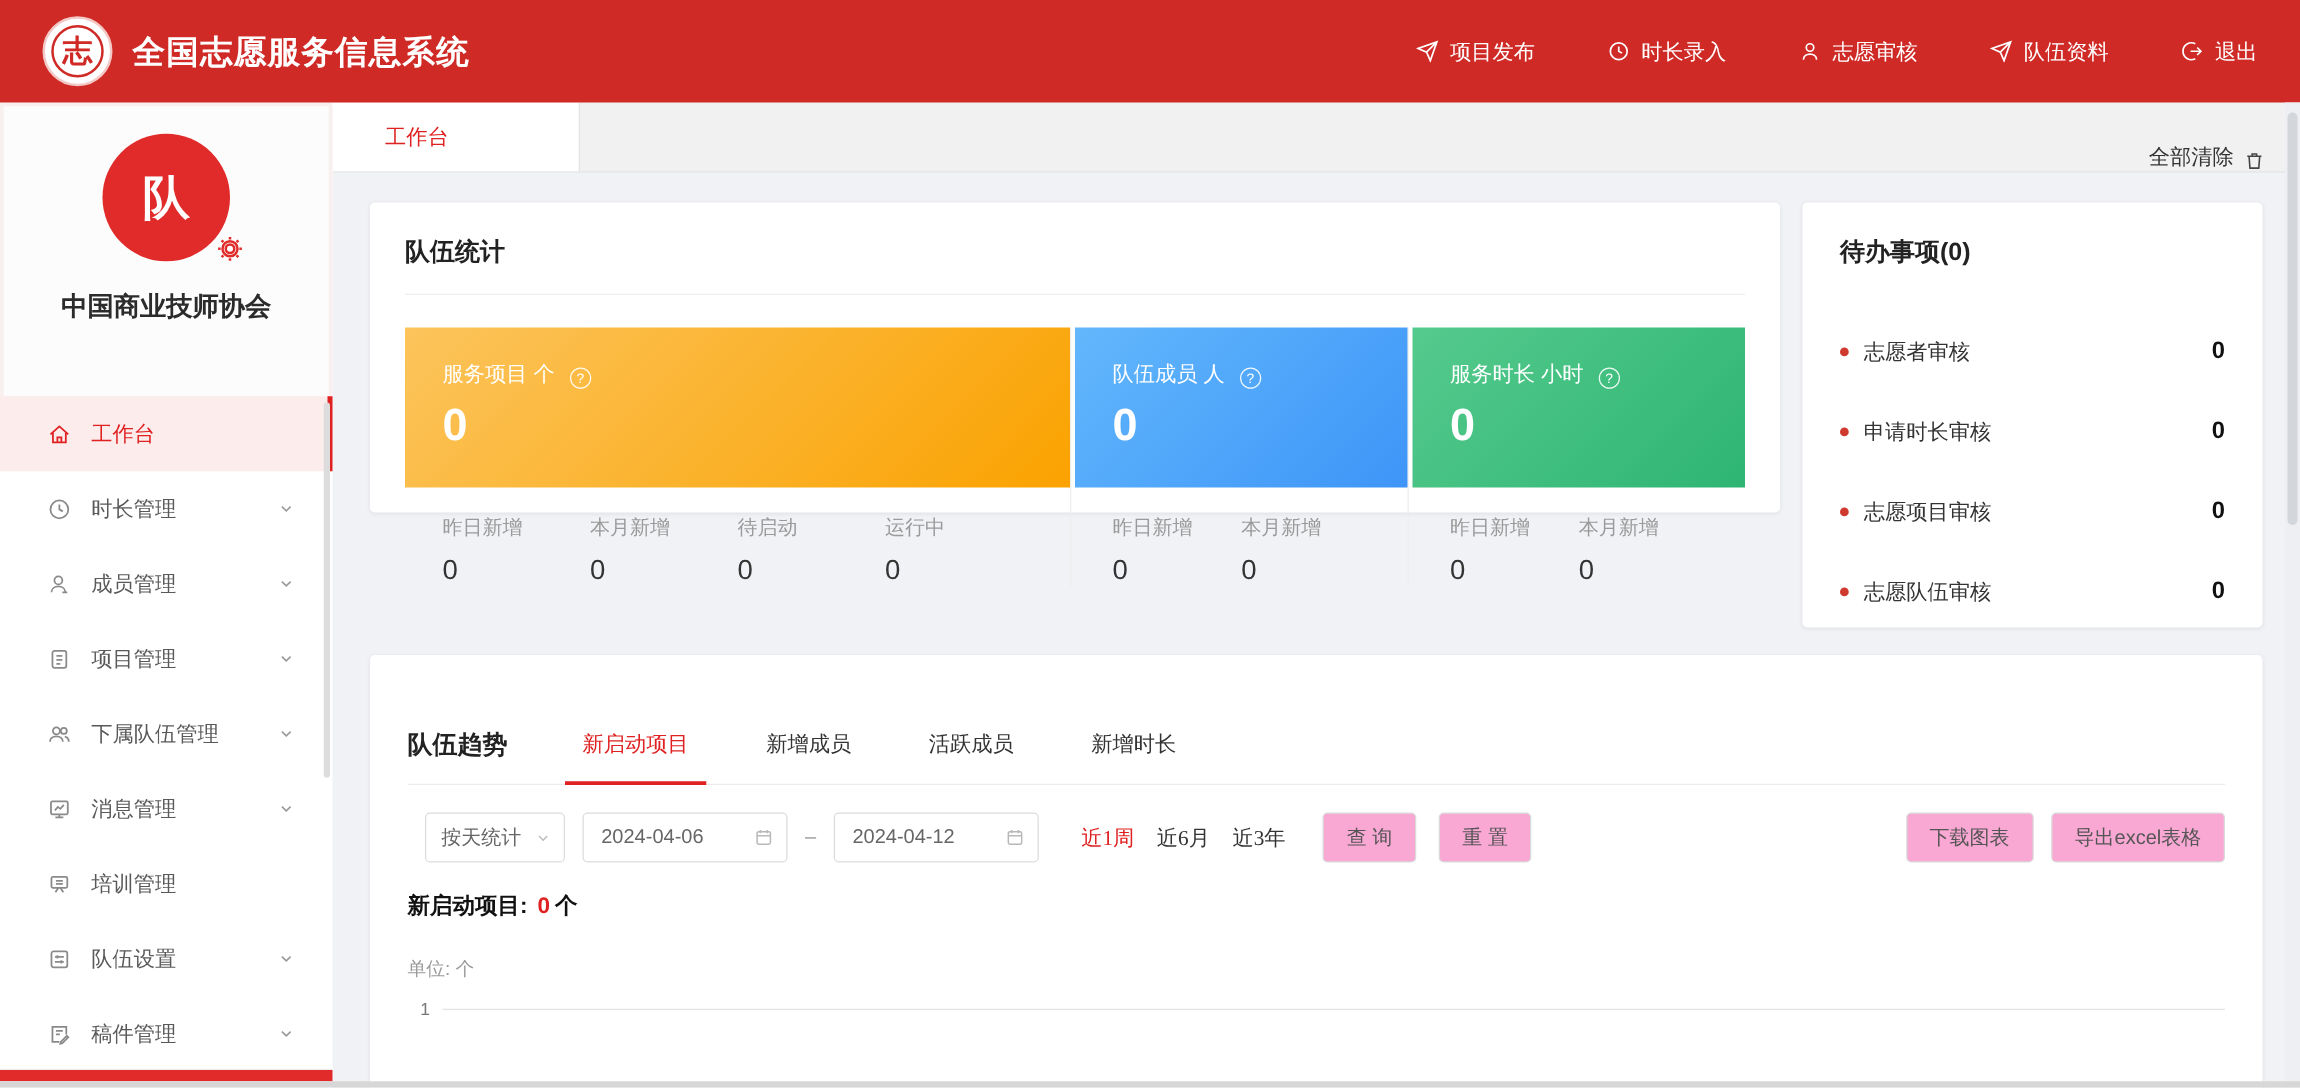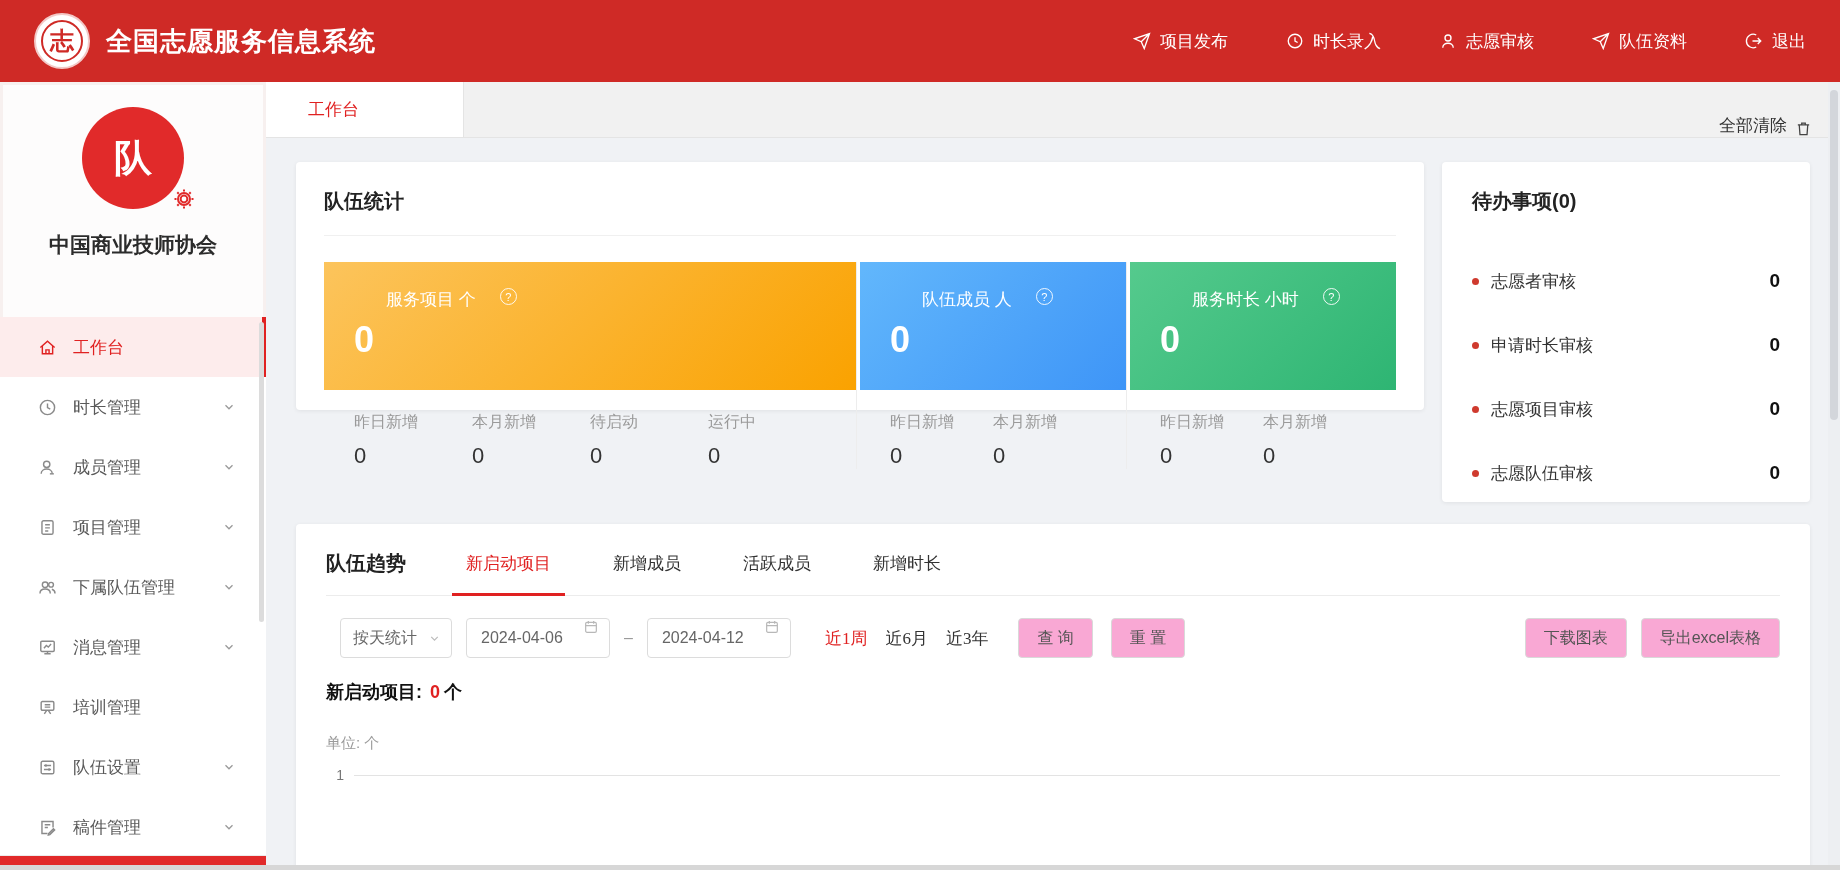--- a/index.html
+++ b/index.html
@@ -51,47 +51,47 @@
   .stats-divider { border-top:1px solid #f0f0f0; margin-top:20px; }
   .color-row { display:flex; gap:3px; margin-top:26px; }
   .color-col { display:flex; flex-direction:column; }
   .color-col.w2 { flex:2; }
   .color-col.w1 { flex:1; }
   .color-col:not(:last-child) { border-right:1px solid #ededed; }
   .color-box { height:128px; padding:26px 30px; color:#fff; }
   .color-box.orange { background:linear-gradient(135deg,#fcc45c,#faa200); }
   .color-box.blue { background:linear-gradient(135deg,#62b7fc,#3e95f7); }
   .color-box.green { background:linear-gradient(135deg,#55ca8d,#2eb573); }
-  .color-label { font-size:17px; display:flex; align-items:flex-start; gap:24px;margin-left:32px; }
+  .color-label { font-size:17px; display:flex; align-items:flex-end; gap:12px; }
   .qmark { width:17px; height:17px; border:1px solid rgba(255,255,255,0.9); border-radius:50%; font-size:11px; display:inline-flex; align-items:center; justify-content:center; }
   .color-value { font-size:36px; font-weight:bold; margin-top:8px; }
   .substats { display:flex; padding:22px 30px 0 30px; }
   .substat { flex:1; }
   .substat .lbl { font-size:16px; color:#9a9a9a; }
   .substat .val { font-size:22px; color:#333; margin-top:10px; }
 
   .todo-card { width:368px; height:340px; padding:26px 30px; }
   .todo-list { margin-top:34px; }
   .todo-item { display:flex; align-items:center; height:64px; cursor:pointer; }
   .bullet { width:7px; height:7px; border-radius:50%; background:#cf3a2e; margin-right:12px; }
   .todo-label { font-size:17px; color:#333; }
   .todo-value { margin-left:auto; font-size:19px; font-weight:bold; color:#111; }
 
   
   .trend-card { margin-top:22px; height:400px; padding:26px 30px; }
-  .trend-head { display:flex; align-items:flex-end; border-bottom:1px solid #ececec; padding-bottom:18px; }
+  .trend-head { display:flex; align-items:flex-end; border-bottom:1px solid #ececec; padding-bottom:18px;margin-top:32px; }
   .trend-title { font-size:20px; font-weight:bold; color:#222; margin-right:60px; }
   .trend-tabs { display:flex; gap:62px; }
   .trend-tab { font-size:17px; color:#333; cursor:pointer; position:relative; padding-bottom:2px; }
   .trend-tab.active { color:#e02121; }
   .trend-tab.active::after { content:""; position:absolute; left:-14px; right:-14px; bottom:-19px; height:3px; background:#e02121; }
   .filter-row { display:flex; align-items:center; margin-top:22px;padding-left:14px; }
   .select-box { width:112px; height:40px; border:1px solid #dcdcdc; border-radius:4px; display:flex; align-items:center; padding:0 10px 0 12px; font-size:16px; color:#666; cursor:pointer; }
   .select-box .chevron { margin-left:auto; }
-  .date-box { width:144px; height:40px; border:1px solid #dcdcdc; border-radius:4px; display:flex; padding:0 10px 0 14px; margin-left:14px; }
+  .date-box { width:164px; height:40px; border:1px solid #dcdcdc; border-radius:4px; display:flex; align-items:center; padding:0 10px 0 14px; margin-left:14px; }
   .date-box input { border:none; outline:none; width:100%; font-size:16px; color:#666; font-family:"Liberation Sans",sans-serif; background:transparent; }
   .date-box svg { stroke:#b8b8b8; flex:none; }
   .dash { color:#999; margin-left:14px; font-size:16px; }
   .quick { display:flex; gap:18px; margin-left:34px; font-size:17px; }
   .quick span { cursor:pointer; color:#333;font-family:Liberation Serif, serif; }
   .quick span.active { color:#e02121; }
   .btn { height:40px; border:1px solid #d9d9d9; border-radius:4px; background:#f9a8d4; font-size:16px; color:#555; padding:0 18px; cursor:pointer; font-family:"Liberation Sans",sans-serif; }
   .btn.search { margin-left:30px; }
   .btn.reset { margin-left:18px; }
   .export-group { margin-left:auto; display:flex; gap:14px; }

